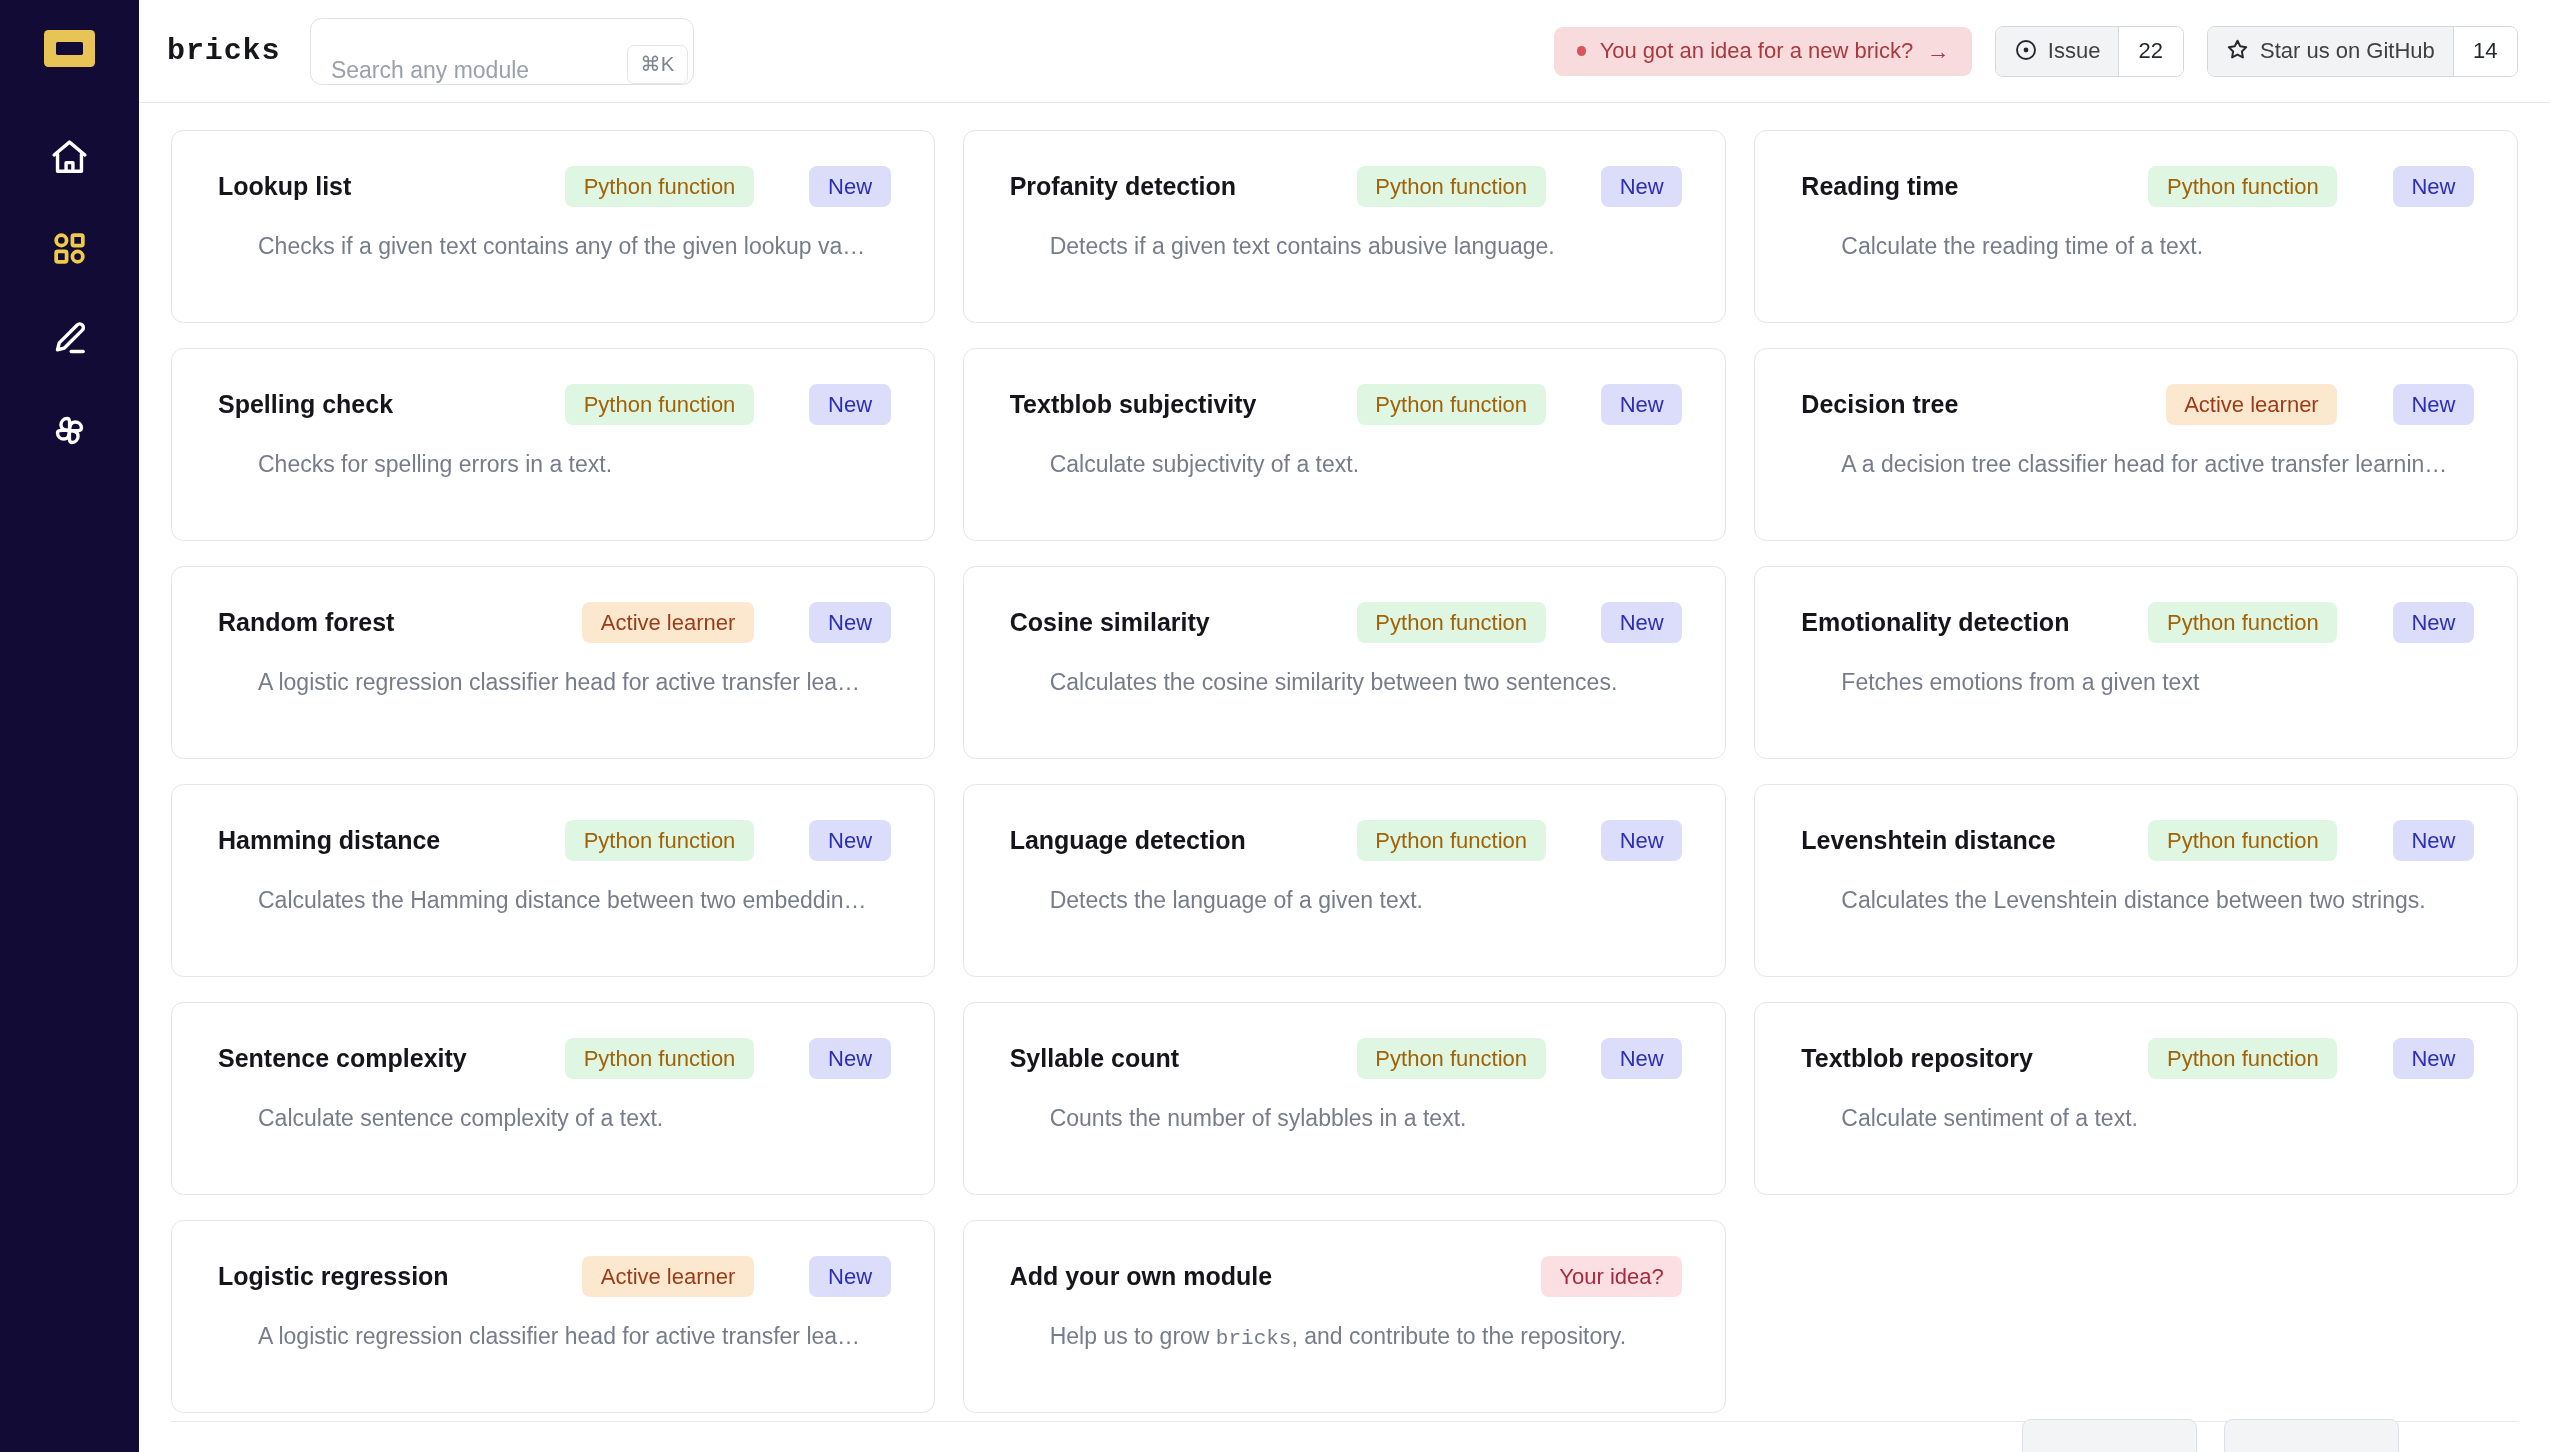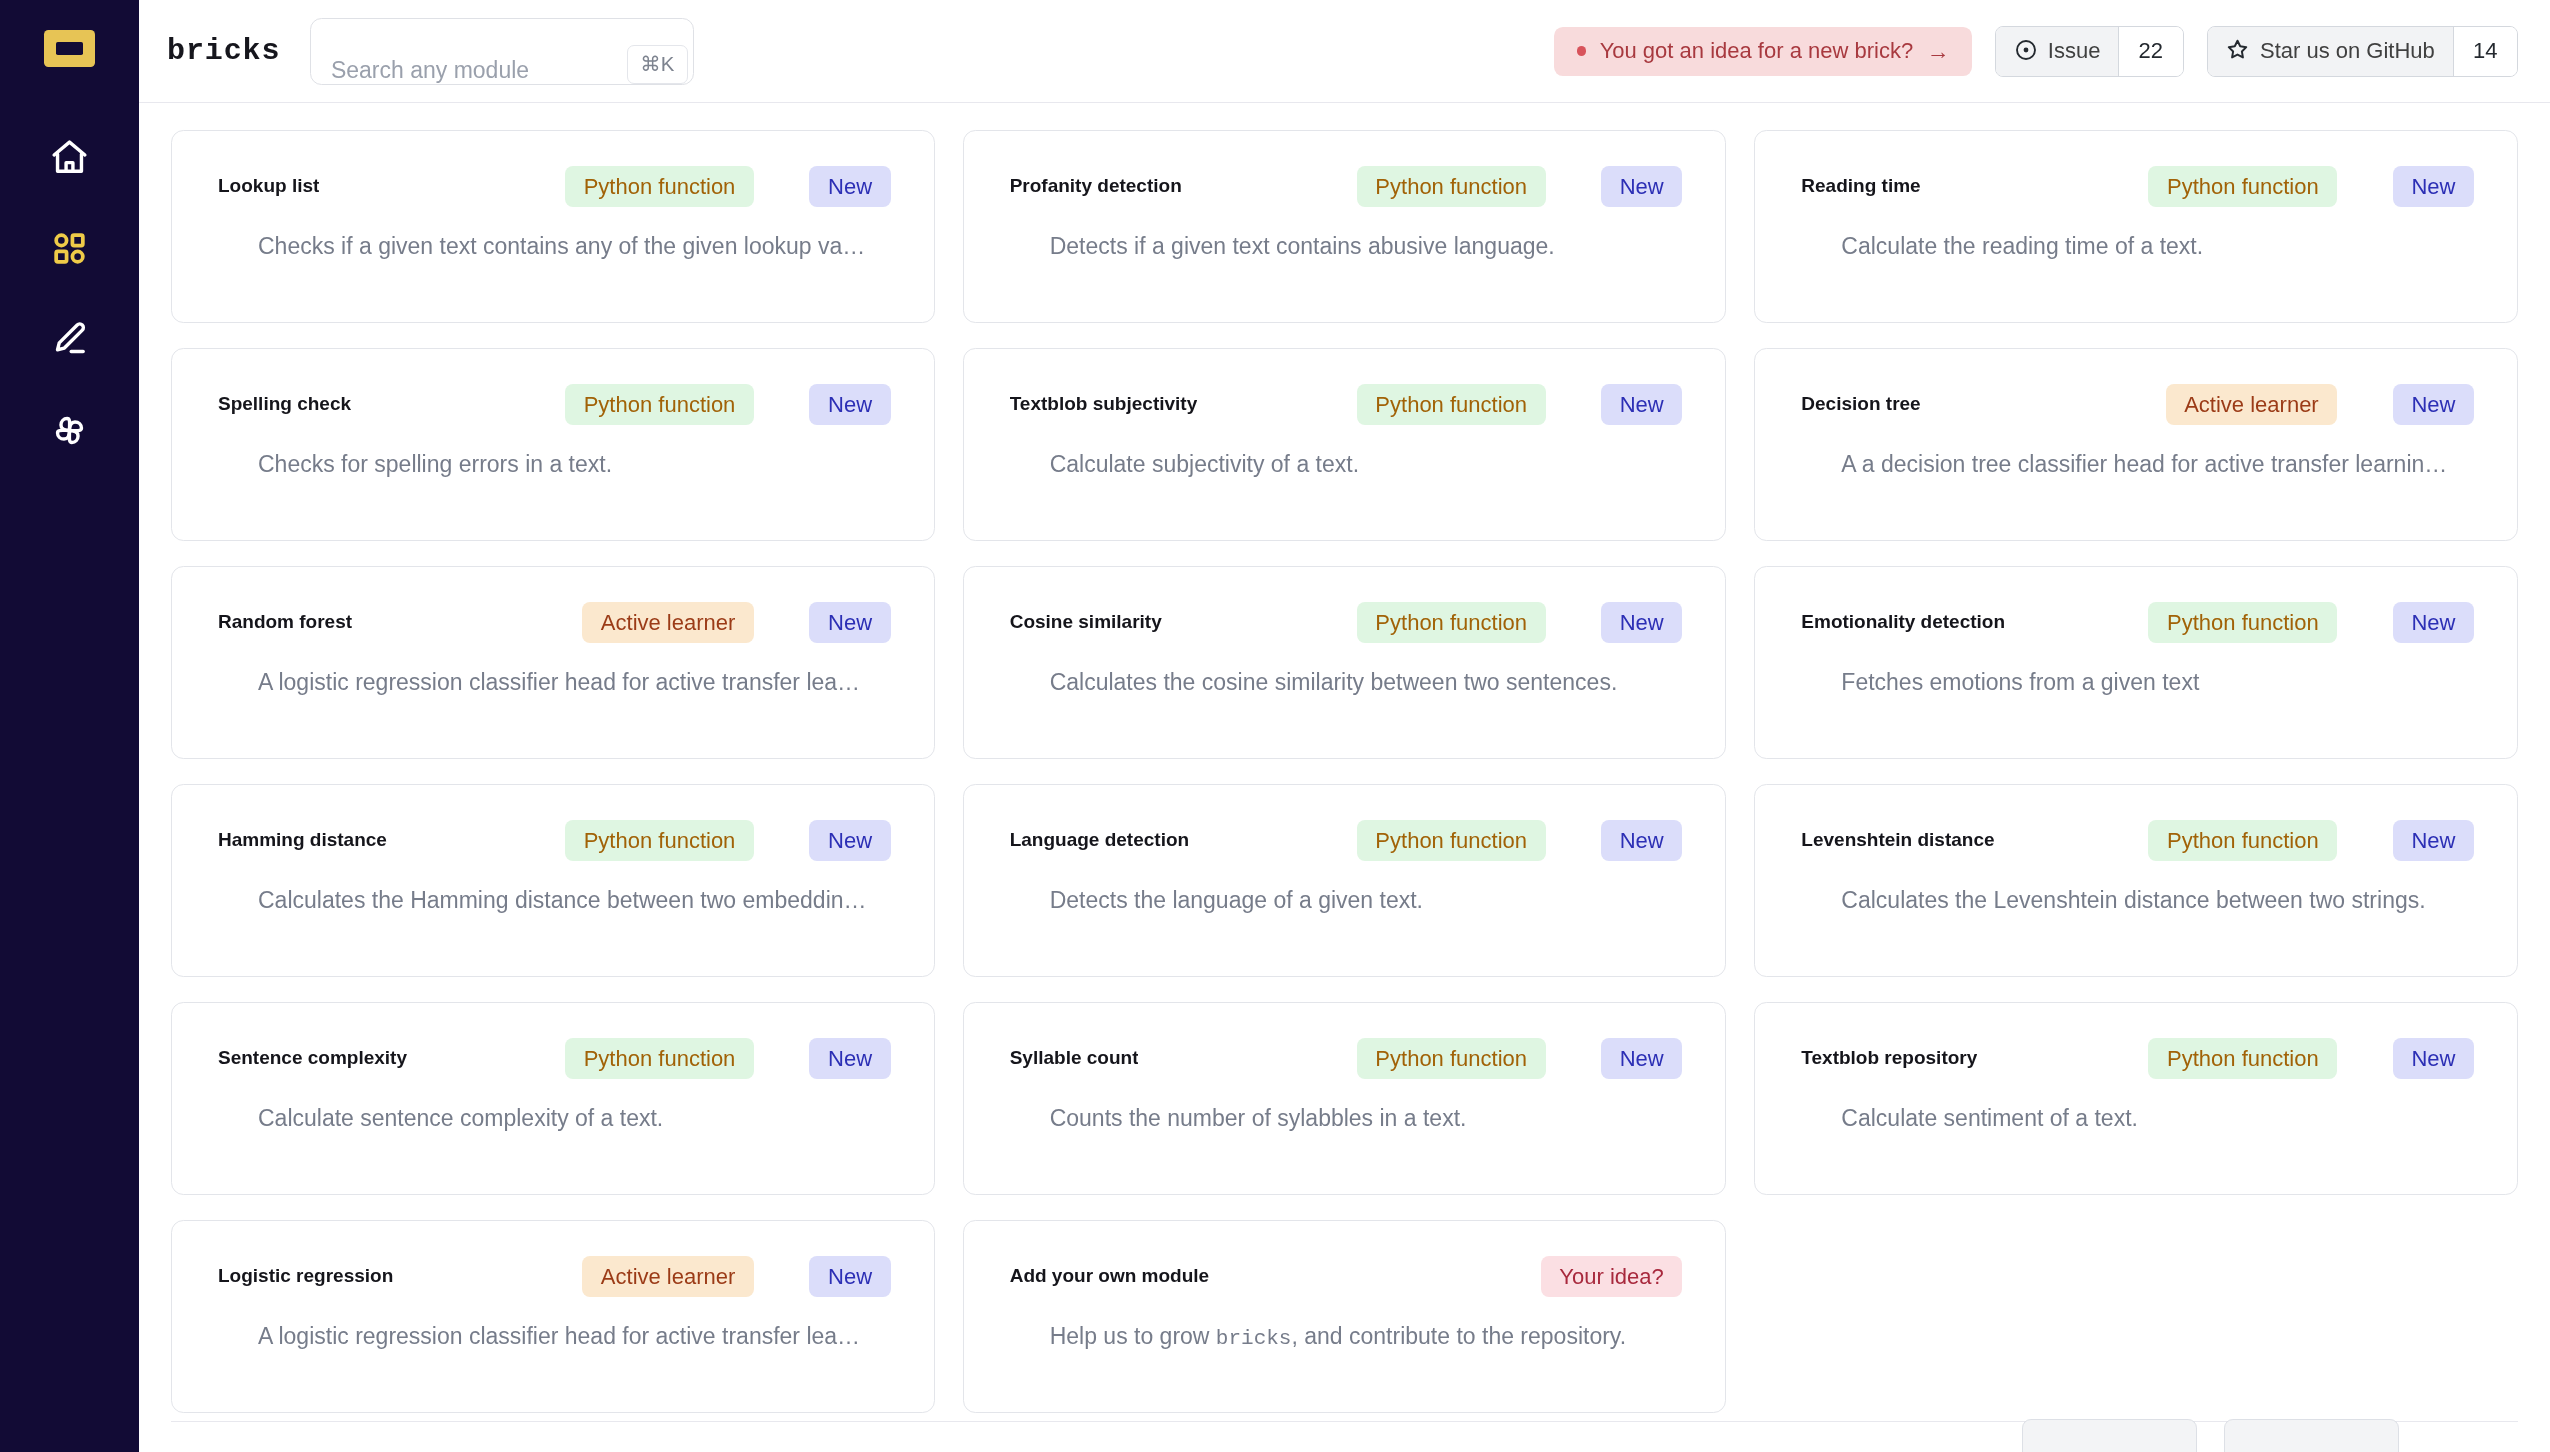--- a/index.html
+++ b/index.html
@@ -103,21 +103,21 @@
     background: #fff;
     border: 1.3px solid #E3E5EA;
     border-radius: 12.4px;
     padding: 35px 43px 41px 46px;
     min-height: 193px;
     display: flex; flex-direction: column;
     cursor: pointer;
   }
   .card-head { display: flex; align-items: center; gap: 12.4px; }
   .card-title {
-    font-size: 19px; font-weight: 700; color: #15151B;
+    font-size: 25px; font-weight: 700; color: #15151B;
     white-space: nowrap; overflow: hidden; text-overflow: ellipsis;
   }
   .badges { margin-left: auto; display: flex; align-items: center; gap: 11.5px; flex: none; }
   .badge {
     border-radius: 8px; padding: 8px 18.6px;
     font-size: 22px; white-space: nowrap; line-height: 1.15;
   }
   .badge.python { background: #DFF6E2; color: #a16207; }
   .badge.active-learner { background: #FBE8CE; color: #9B3B17; }
   .badge.new { background: #DBDDFA; color: #2C2FB5; margin-left: 44px; }

